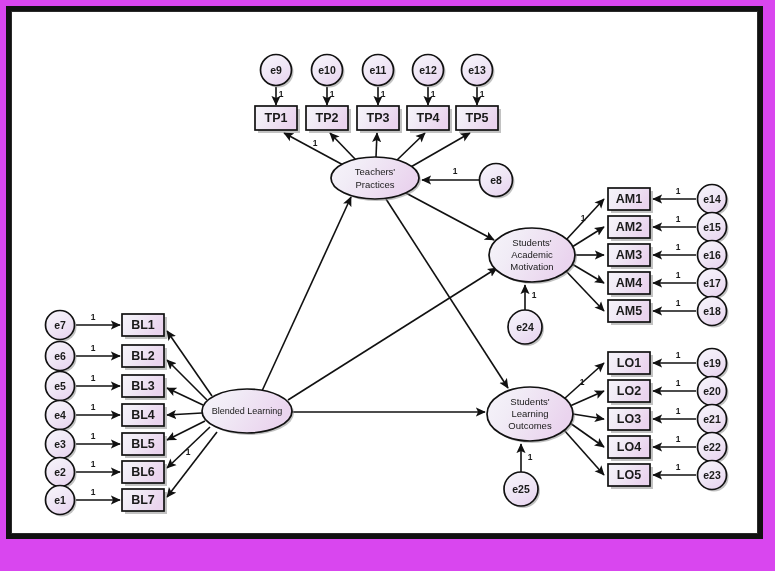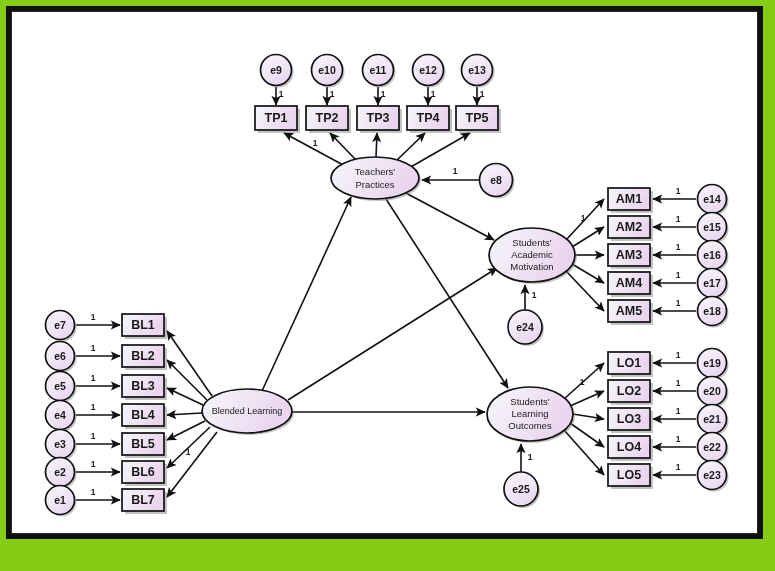--- a/index.html
+++ b/index.html
@@ -6,21 +6,21 @@
   html, body {
     margin: 0;
     padding: 0;
     background: #ffffff;
     font-family: "Liberation Sans", sans-serif;
   }
   #page {
     position: relative;
     width: 775px;
     height: 571px;
-    background: #84cc16;
+    background: #d946ef;
     overflow: hidden;
   }
   
   #frame-outer {
     position: absolute;
     left: 6px;
     top: 6px;
     width: 757px;
     height: 533px;
     border: 5px solid #111111;

